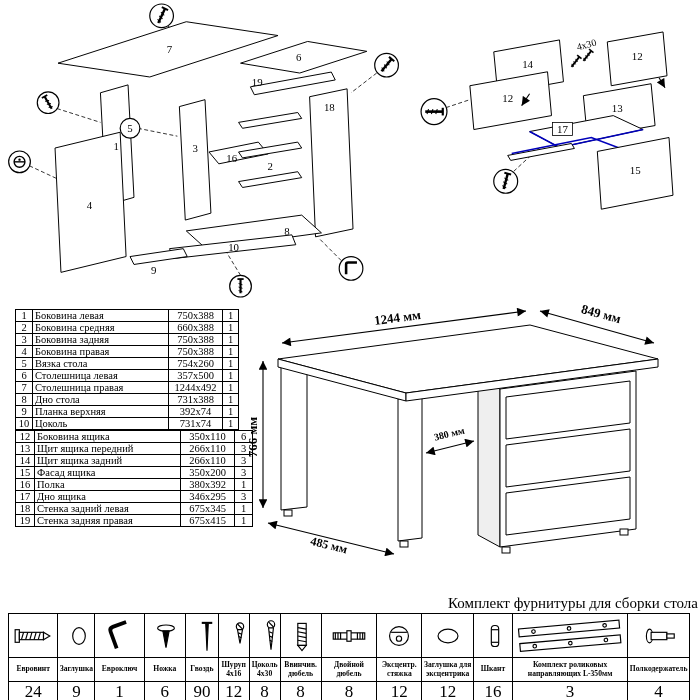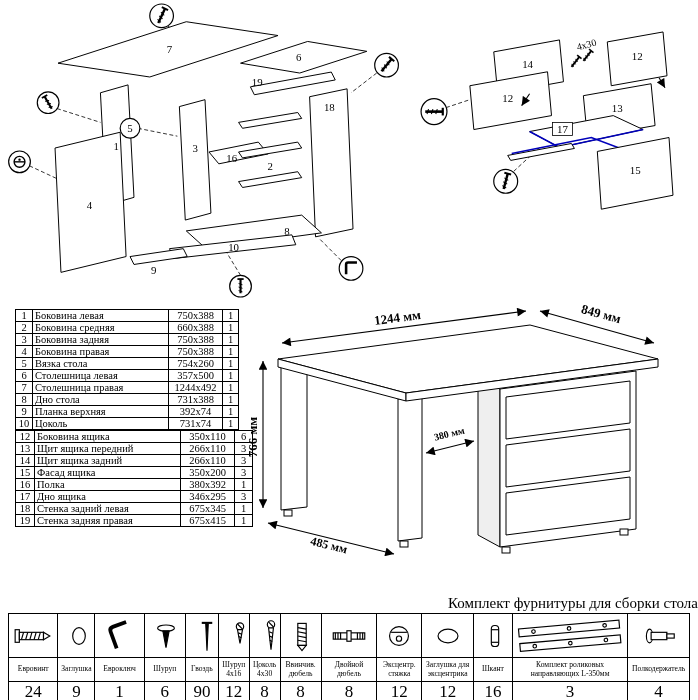--- a/index.html
+++ b/index.html
@@ -17,21 +17,21 @@
            height:12px; white-space:nowrap; overflow:hidden; }
   .pt td.c { text-align:center; padding:0; }
   .pt1 { width:223px; }
   .pt2 { width:237px; }
 
   .title { position:absolute; left:0; top:595px; width:100%; text-align:right; font-size:15px; }
 
   table.hw { position:absolute; left:8px; top:613px; width:682px; border-collapse:collapse; table-layout:fixed; }
   .hw td { border:1px solid #000; text-align:center; vertical-align:middle; padding:0; }
   .hw td.hw-icon-cell { height:44px; }
-  .hw td.hw-label { font-size:7.6px; line-height:1.1; height:24px; padding:0 1px; white-space:normal; }
+  .hw td.hw-label { font-size:7.6px; line-height:1.1; height:24px; padding:0 1px; white-space:normal;font-weight:bold; }
   .hw td.hw-qty { font-size:17px; height:15px; }
   .hw svg { display:block; margin:0 auto; height:42px; }
 
   svg text { font-family:"Liberation Serif","DejaVu Serif",serif; fill:#000; }
   .num   { font-size:11px; text-anchor:middle; }
   .note  { font-size:10px; text-anchor:middle; }
   .dim   { font-size:13px; font-weight:bold; text-anchor:middle; }
   .dim-m { font-size:12px; font-weight:bold; text-anchor:middle; }
   .dim-s { font-size:10px; font-weight:bold; text-anchor:middle; }
   .pl  { fill:#fff; stroke:#000; stroke-width:1; }
@@ -483,21 +483,21 @@
                 <rect x="12.5" y="16.5" width="15" height="7"></rect>
                 <rect x="27.5" y="18" width="7" height="4"></rect>
         </g>
             </svg>
       </td>
     </tr>
     <tr>
       <td class="hw-label">Евровинт</td>
       <td class="hw-label">Заглушка</td>
       <td class="hw-label">Евроключ</td>
-      <td class="hw-label">Шуруп</td>
+      <td class="hw-label">Ножка</td>
       <td class="hw-label">Гвоздь</td>
       <td class="hw-label">Шуруп 4x16</td>
       <td class="hw-label">Цоколь 4x30</td>
       <td class="hw-label">Ввинчив. дюбель</td>
       <td class="hw-label">Двойной дюбель</td>
       <td class="hw-label">Эксцентр. стяжка</td>
       <td class="hw-label">Заглушка для эксцентрика</td>
       <td class="hw-label">Шкант</td>
       <td class="hw-label">Комплект роликовых направляющих L-350мм</td>
       <td class="hw-label">Полкодержатель</td>

